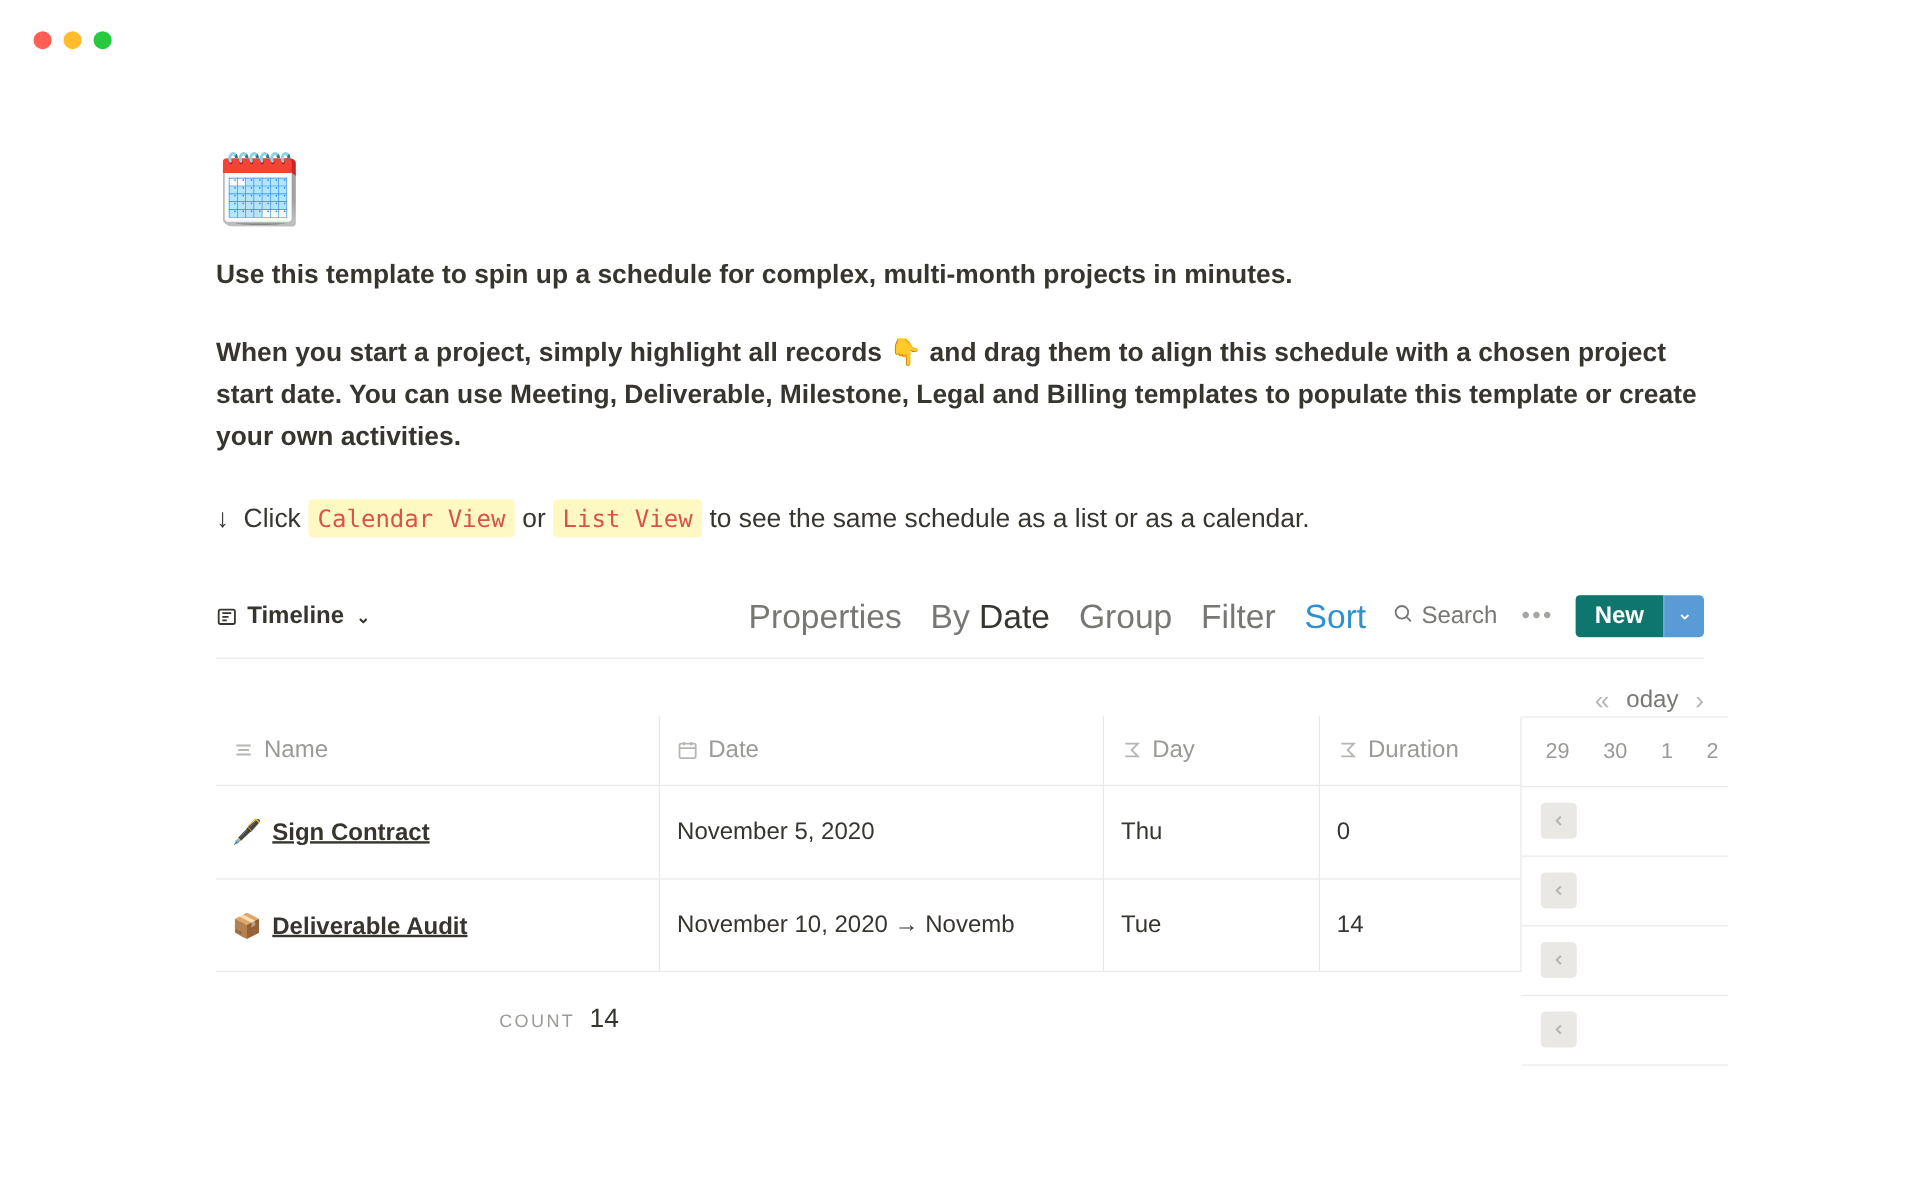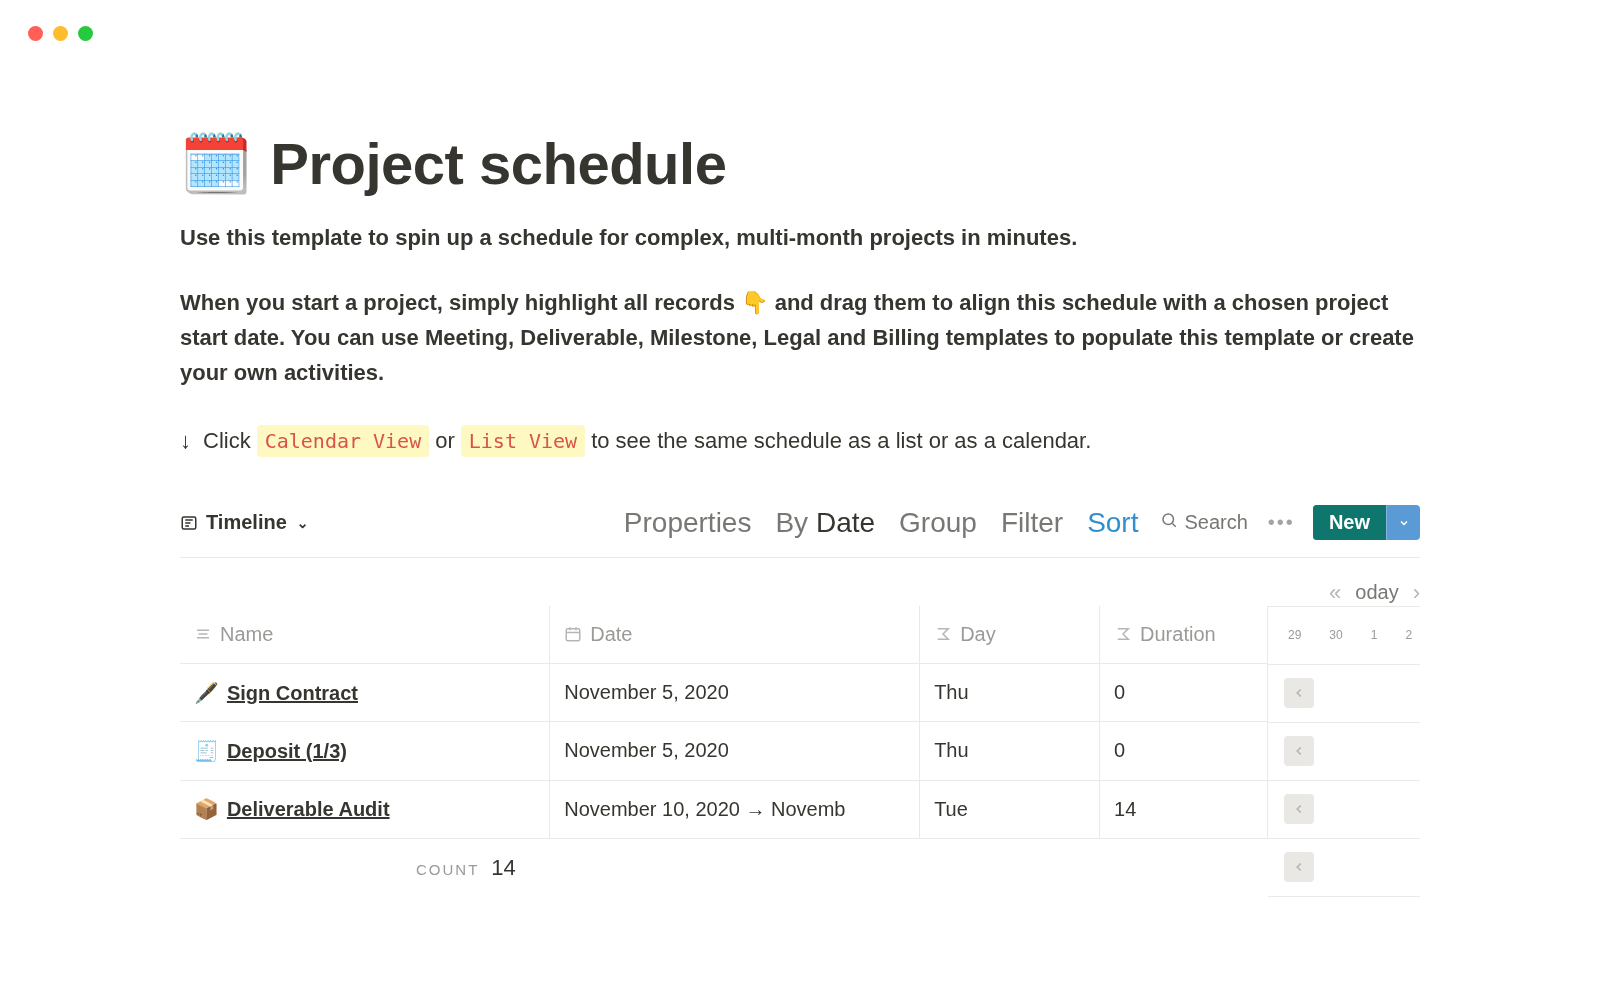--- a/index.html
+++ b/index.html
@@ -185,21 +185,21 @@
   .mini-tl {
     flex:1;
     border-top:1px solid #e9e9e7;
     position:relative;
   }
   .mini-head {
     display:flex;
     gap:28px;
     padding: 16px 8px 16px 20px;
     color:#9b9a97;
-    font-size:12px;
+    font-size:18px;
     border-bottom:1px solid #e9e9e7;
     height:58px;
     align-items:center;
   }
   .mini-rows { }
   .mini-row {
     height:58px;
     border-bottom:1px solid #e9e9e7;
     display:flex; align-items:center;
     padding-left:16px;
@@ -219,21 +219,20 @@
 <div class="window-controls">
   <div class="window-dot dot-close"></div>
   <div class="window-dot dot-min"></div>
   <div class="window-dot dot-max"></div>
 </div>
 
 <div class="page">
 
   <div class="title-row">
     <span class="title-icon">🗓️</span>
-    <h1 class="title">Project schedule</h1>
   </div>
 
   <p class="subtitle">Use this template to spin up a schedule for complex, multi-month projects in minutes.</p>
 
   <p class="body-text">
     <span>When you start a project, simply highlight all records </span>
     <span class="emoji-inline">👇</span>
     <span> and drag them to align this schedule with a chosen project start date. You can use Meeting, Deliverable, Milestone, Legal and Billing templates to populate this template or create your own activities.</span>
   </p>
 
@@ -346,26 +345,20 @@
         </tr>
       </thead>
       <tbody>
         <tr>
           <td><span class="row-icon">🖋️</span><span class="row-name">Sign Contract</span></td>
           <td>November 5, 2020</td>
           <td>Thu</td>
           <td class="col-dur-cell">0</td>
         </tr>
         <tr>
-          <td><span class="row-icon">🧾</span><span class="row-name">Deposit (1/3)</span></td>
-          <td>November 5, 2020</td>
-          <td>Thu</td>
-          <td class="col-dur-cell">0</td>
-        </tr>
-        <tr>
           <td><span class="row-icon">📦</span><span class="row-name">Deliverable Audit</span></td>
           <td style="white-space:nowrap; overflow:hidden;">November 10, 2020 → Novemb</td>
           <td>Tue</td>
           <td class="col-dur-cell">14</td>
         </tr>
         <tr class="count-row">
           <td>
             <span>COUNT</span>
             <span class="count-num">14</span>
           </td>

